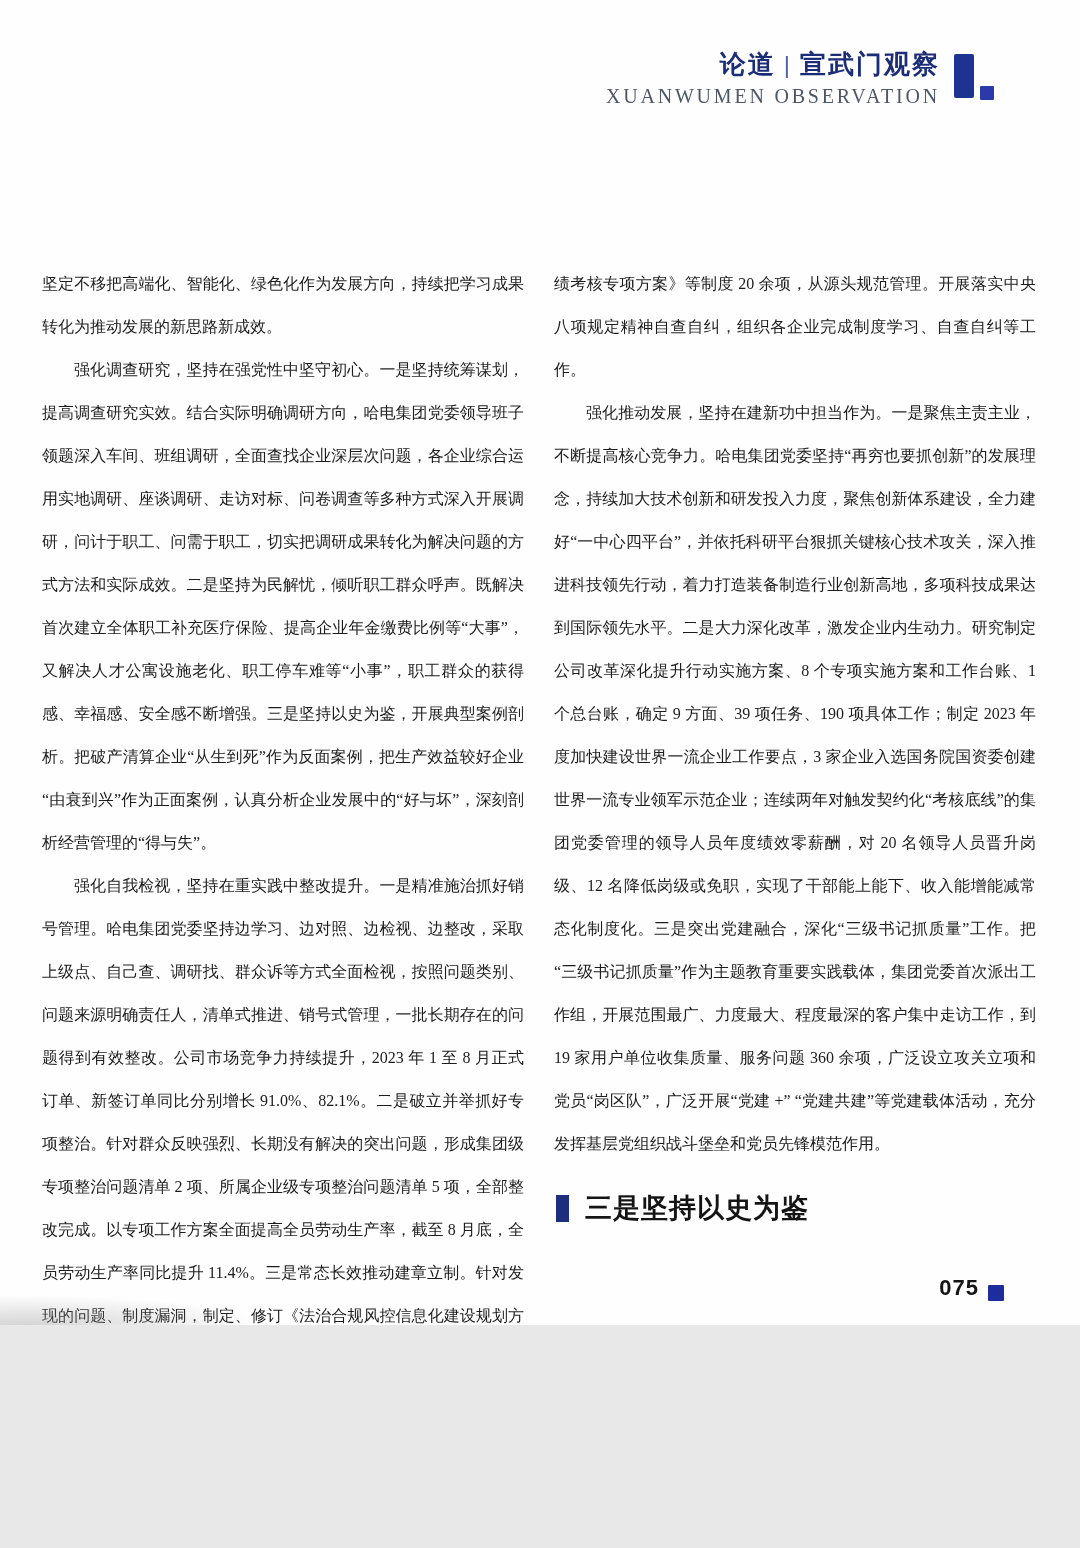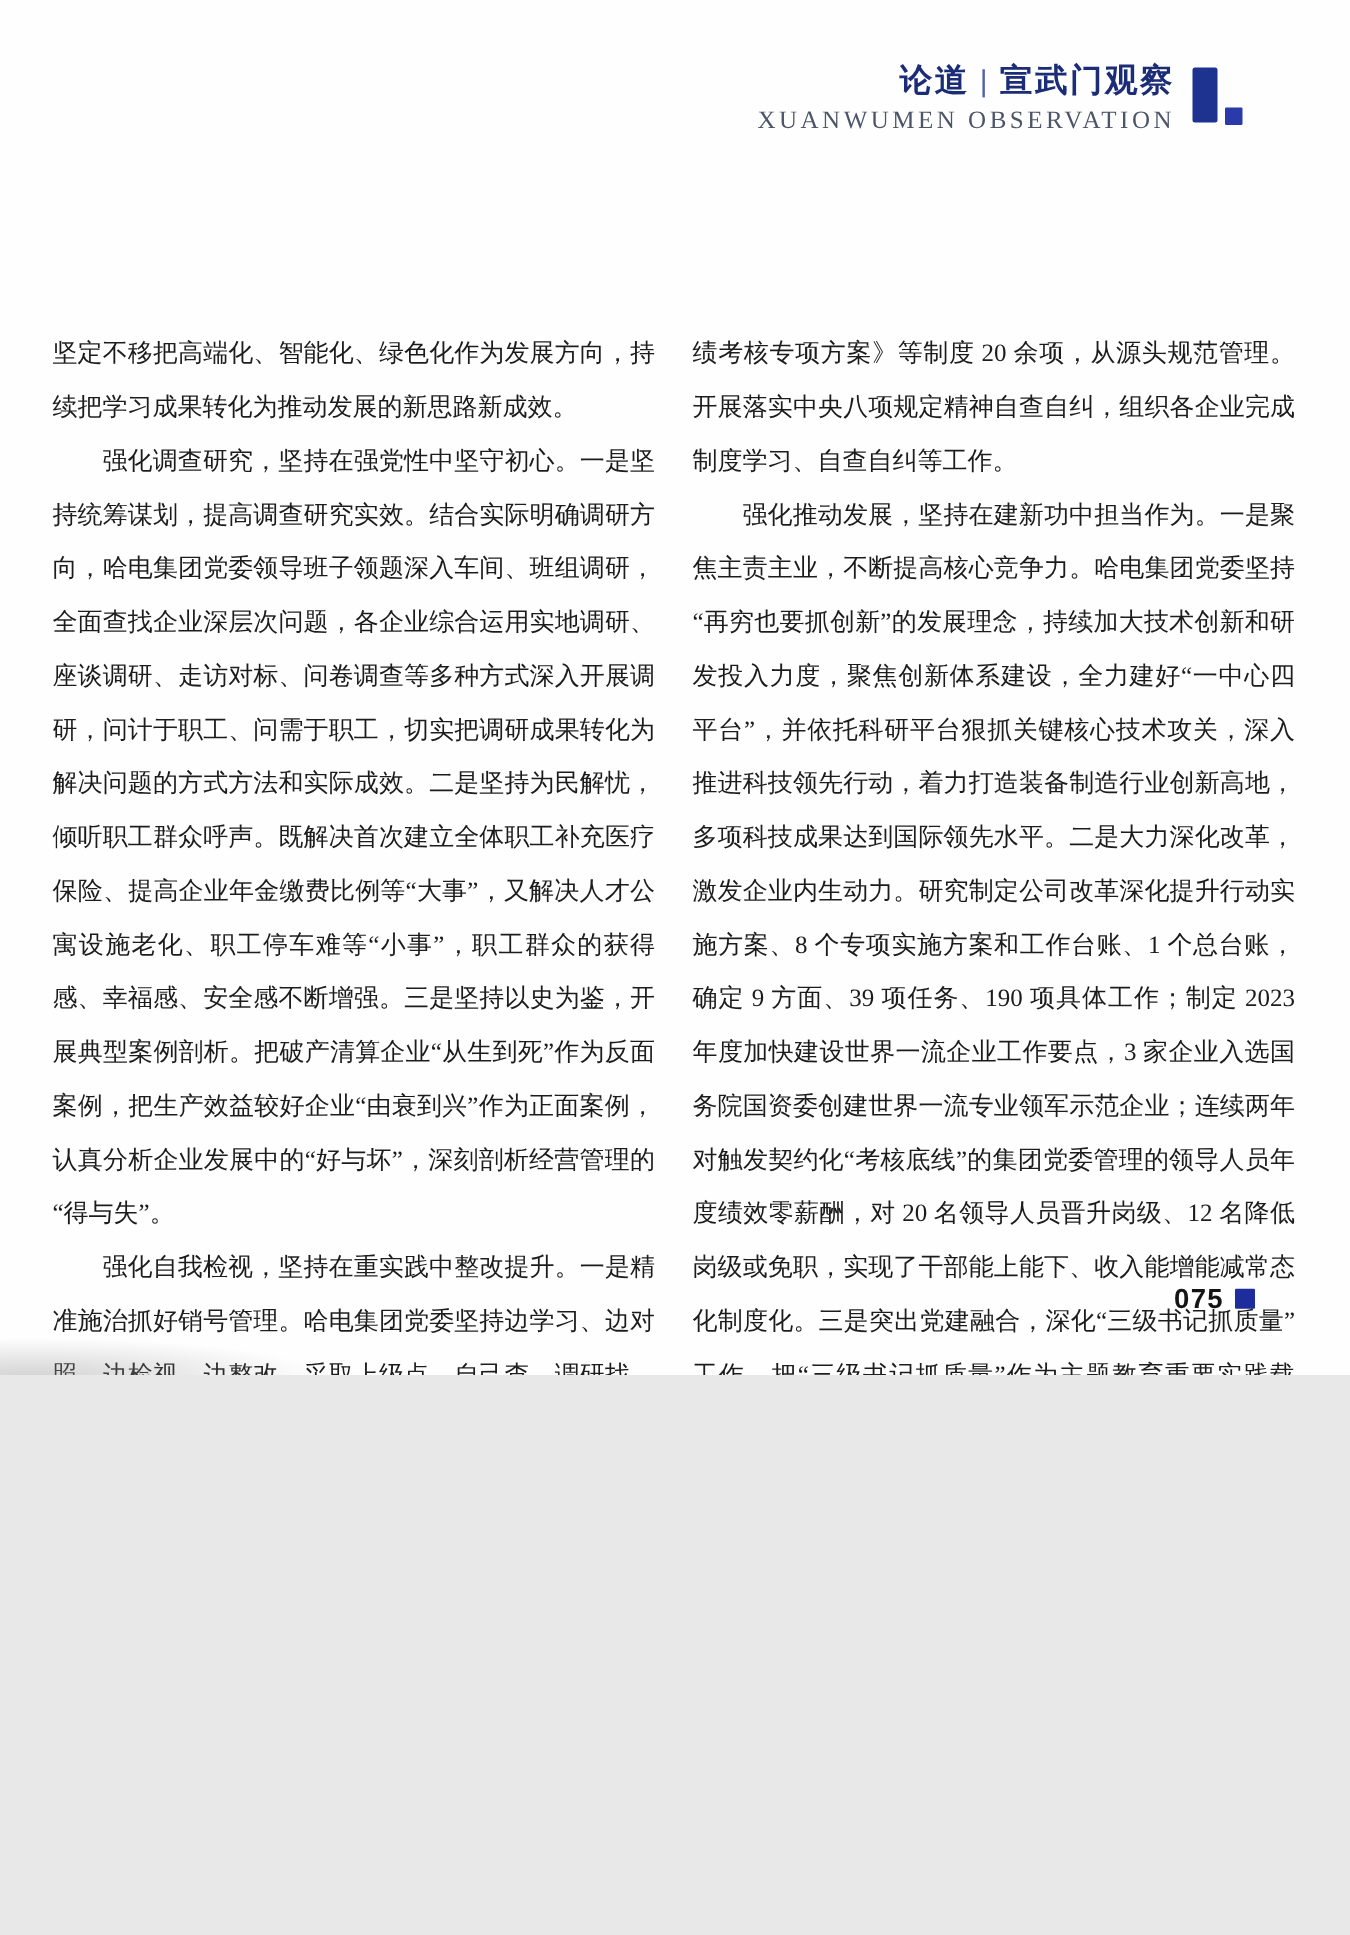--- a/index.html
+++ b/index.html
@@ -1,18 +1,18 @@
 <!DOCTYPE html>
 <html lang="zh"><head>
 <meta charset="utf-8">
 <style>
   html,body{margin:0;padding:0;background:#e8e8e8;}
   .page{
     position:relative;
-    width:1080px;height:1100px;
+    width:1080px;height:1325px;
     margin:0 auto;
     background:#fefefe;
     overflow:hidden;
     font-family:"Liberation Serif", serif;
     color:#1d1d1d;
   }
   
   .hdr{
     position:absolute;top:50px;right:86px;
     display:flex;align-items:flex-start;gap:14px;
@@ -42,43 +42,43 @@
     background:#2a3aa8;border-radius:1px;
   }
   
   .columns{
     position:absolute;top:262px;left:42px;right:44px;
     display:flex;gap:30px;
   }
   .col{flex:1;min-width:0;}
   .para{
     margin:0;
-    font-size:20px;line-height:43px;
+    font-size:16px;line-height:43px;
     text-align:justify;
     font-weight:500;
     color:#1c1c1c;
   }
   .para.indent{text-indent:2em;}
   .section-heading{
     display:flex;align-items:center;
     margin:30px 0 36px 2px;
   }
   .heading-bar{
     display:inline-block;width:13px;height:27px;
     background:#1d2e7d;margin-right:16px;flex:none;
   }
   .heading-text{
     font-family:"Liberation Sans", sans-serif;
     font-size:27px;font-weight:700;letter-spacing:1px;
     color:#141414;line-height:1;
   }
   
   .footer{
-    position:absolute;bottom:48px;right:76px;
-    display:flex;align-items:center;gap:9px;
+    position:absolute;bottom:24px;right:76px;
+    display:flex;align-items:flex-end;gap:9px;
   }
   .pagenum{
     font-family:"Liberation Sans", sans-serif;
     font-weight:800;font-size:22px;color:#141414;
     letter-spacing:1px;
   }
   .page-square{
     display:inline-block;width:16px;height:16px;
     background:#1e2d9c;border-radius:1px;
   }

